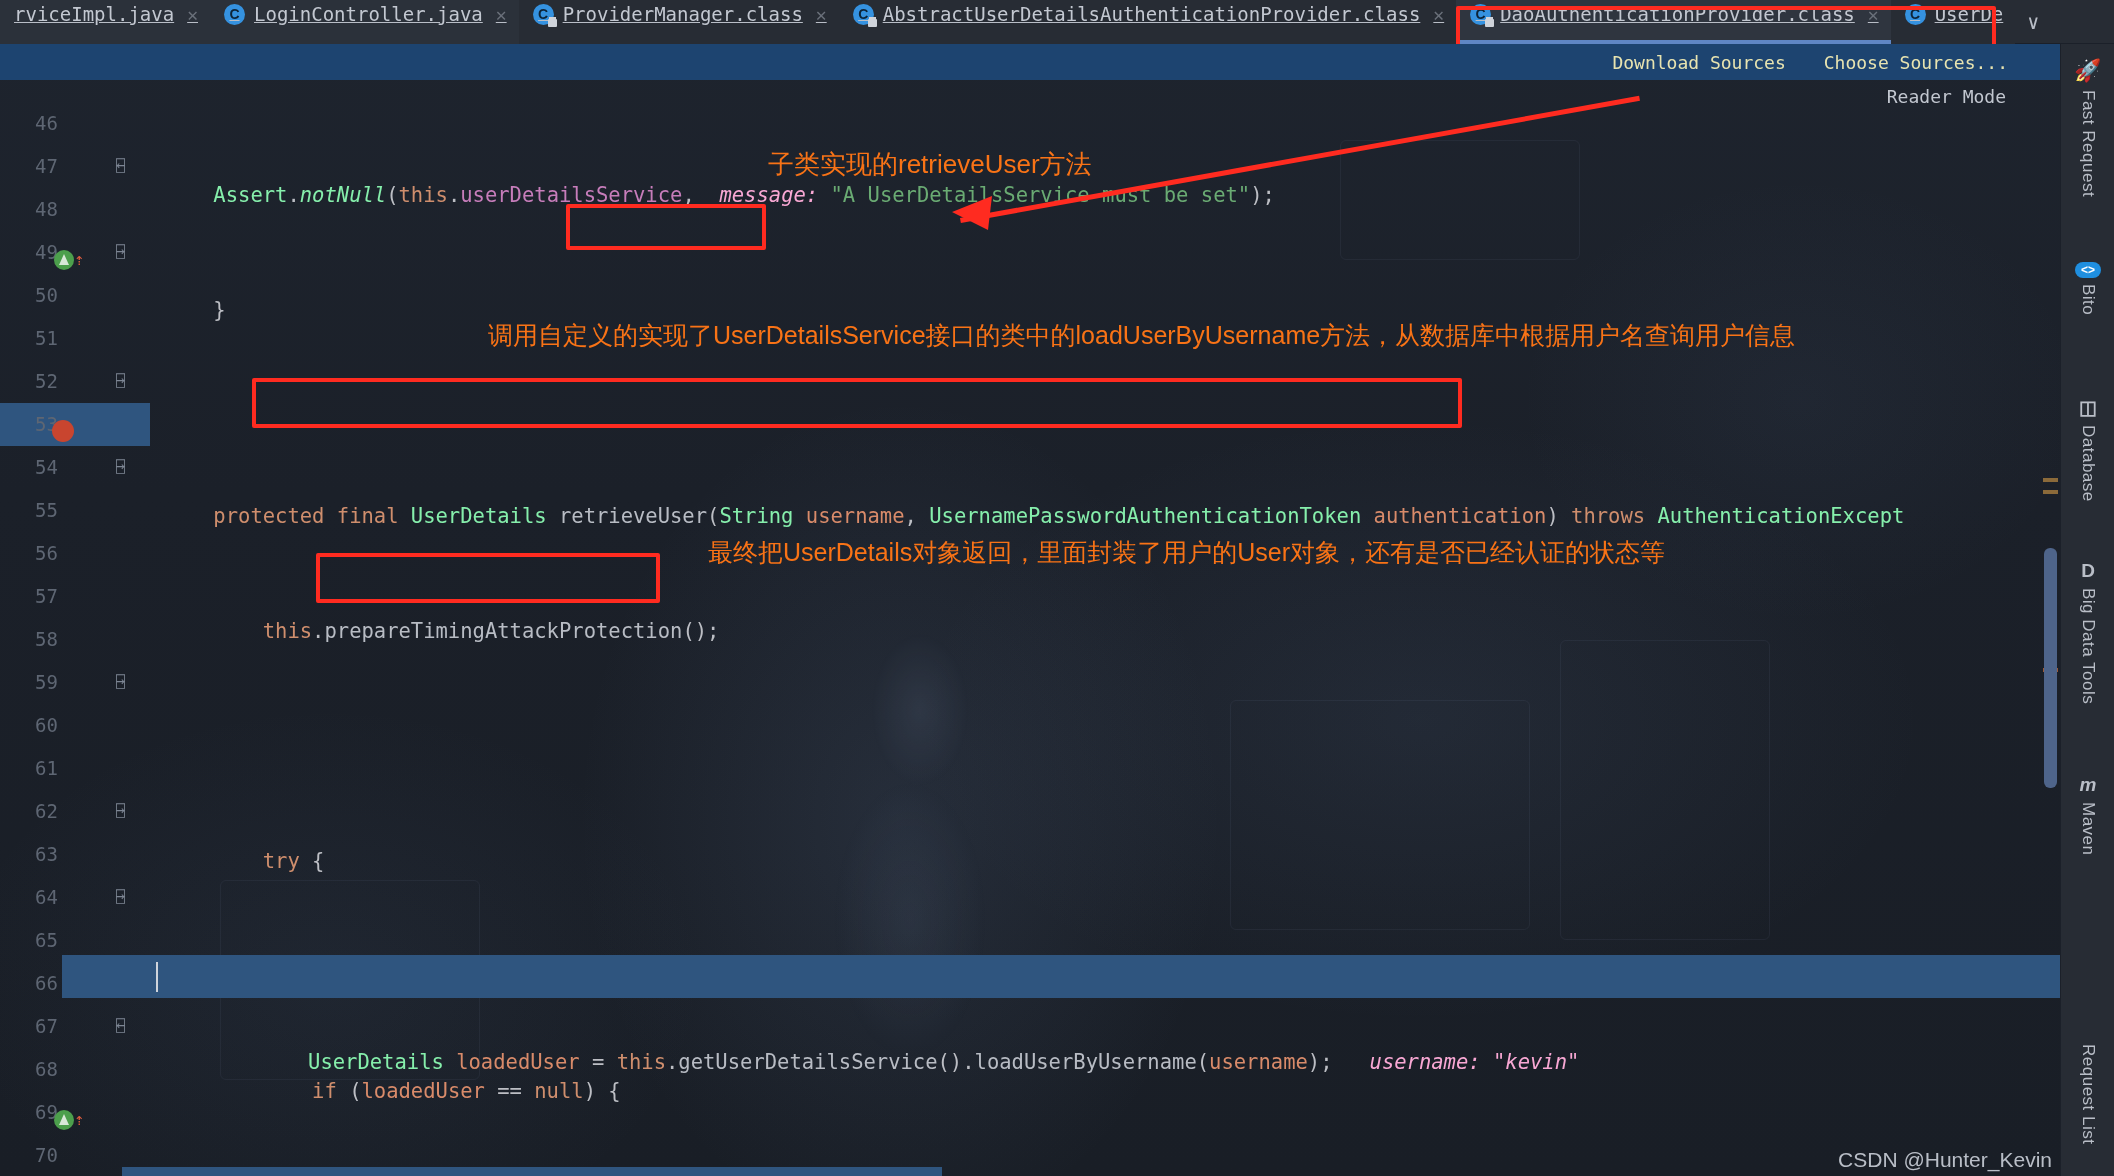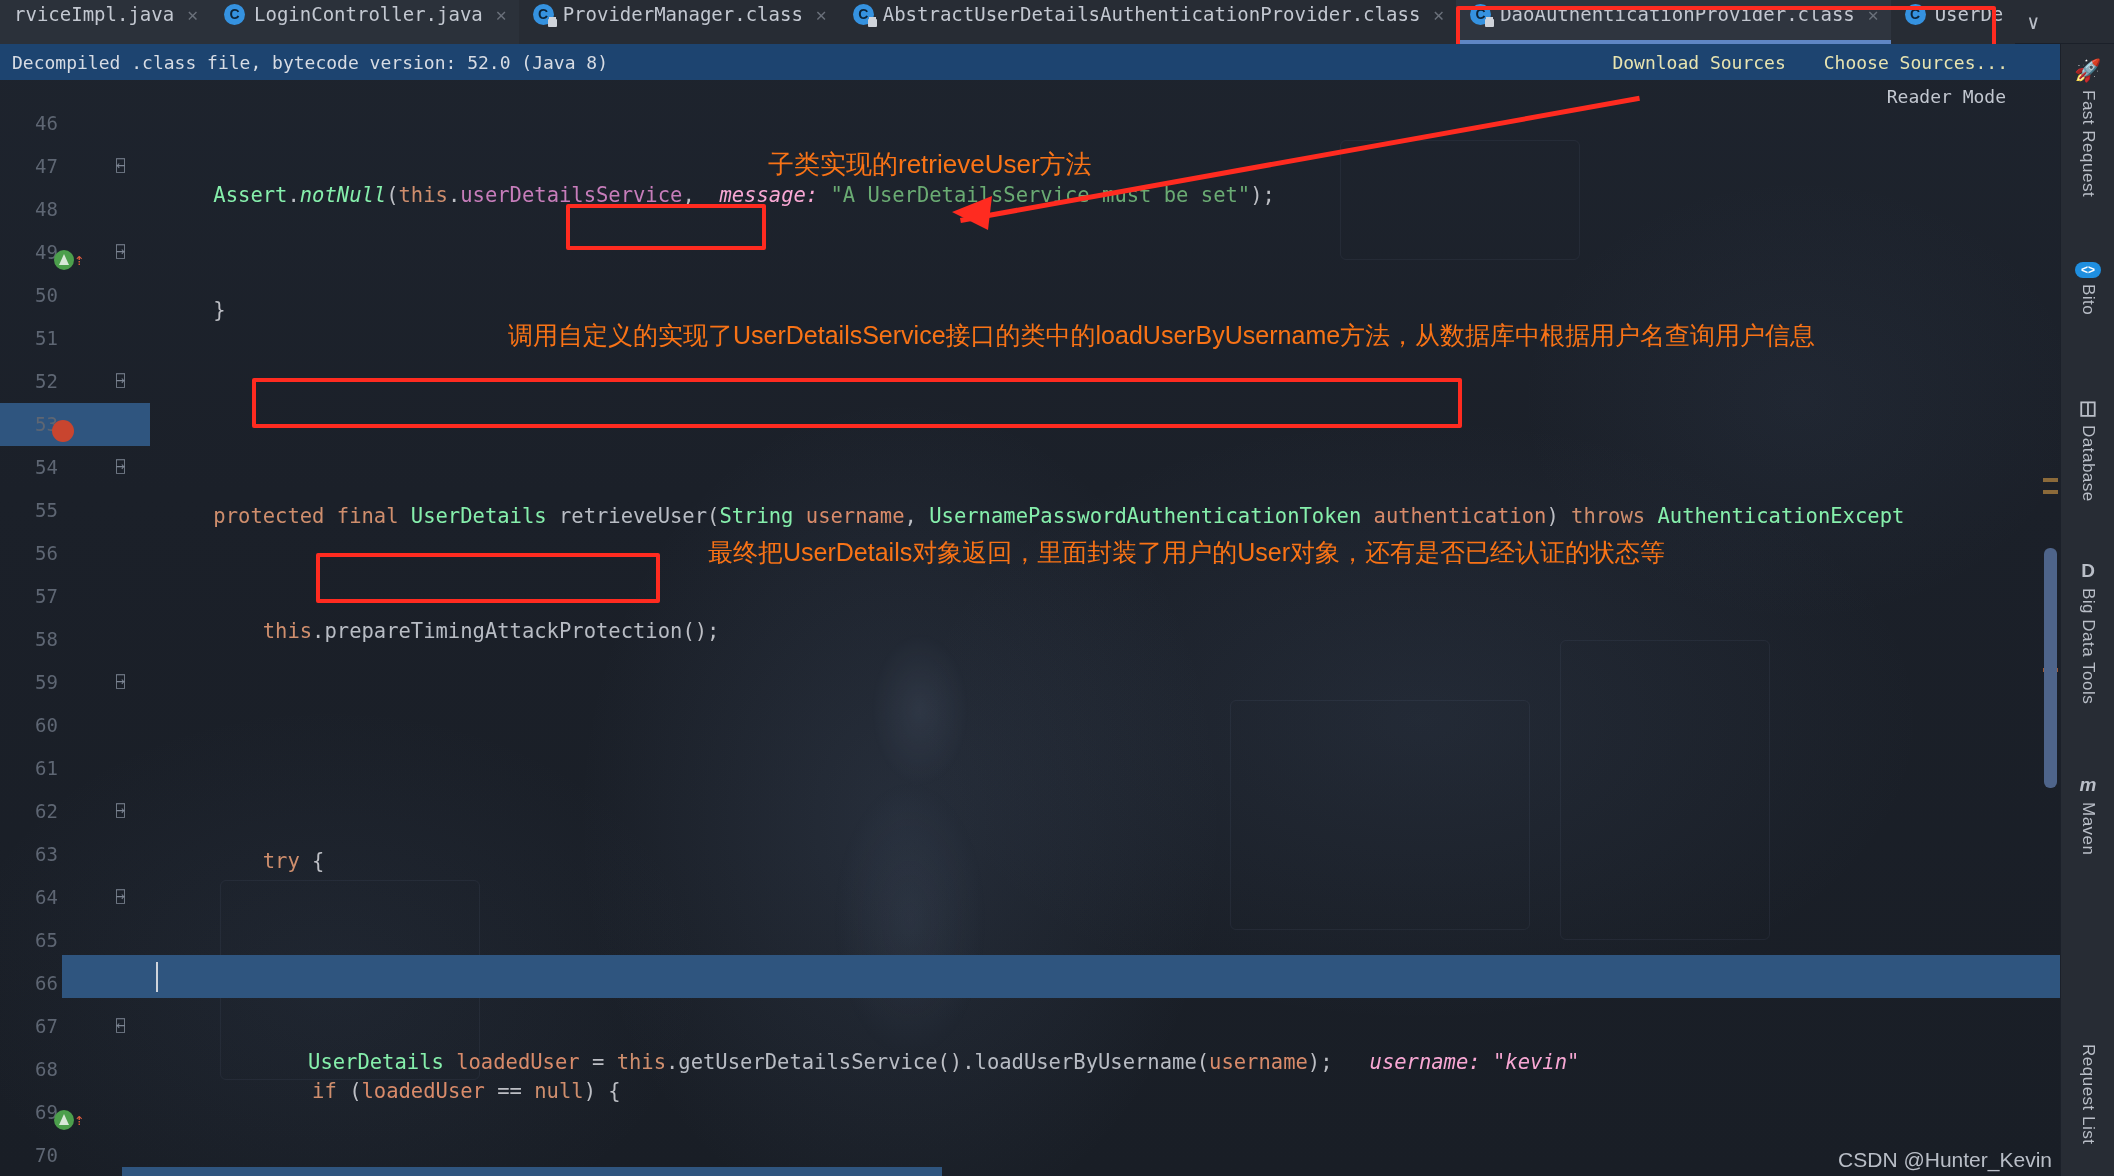--- a/index.html
+++ b/index.html
@@ -47,20 +47,21 @@
   }
   .tab {
     display:flex; align-items:center; gap:9px;
     padding:0 12px 16px 14px;
     height:44px;
     color:#b9bec7; font-size:19px;
     white-space:nowrap;
     position:relative;
     background:#272c34;
     cursor:pointer;
+    text-decoration:underline;
   }
   .tab.filetab { background:#2b313a; }
   .tab.inactive-dark { background:#272c34; }
   .tab.active {
     background:#2f353f;
   }
   .tab.active:after {
     content:""; position:absolute; left:0; right:0; bottom:0; height:4px;
     background:#5f86c4;
   }
@@ -254,21 +255,20 @@
       <span class="tname">UserDe</span>
     </div>
 
     <div class="tab-overflow">∨</div>
     <div class="tab-spacer"></div>
   </div>
 
   <div class="tab-hl" style="left:1456px; top:6px; width:540px; height:54px;"></div>
 
   <div class="notice">
-    <span>Decompiled .class file, bytecode version: 52.0 (Java 8)</span>
     <span class="links">
       <span class="lnk">Download Sources</span>
       <span class="lnk">Choose Sources...</span>
     </span>
   </div>
 
   <div class="readerbar">
     <span>Reader Mode</span>
   </div>
 
@@ -372,21 +372,21 @@
 
   <div class="rline" style="left:960px; top:218px; width:690px; height:5px; transform:rotate(-10.2deg);"></div>
   <div class="rarrow" style="left:952px; top:196px;">
     <svg width="46" height="38" viewBox="0 0 46 38">
         <polygon points="0,16 40,0 36,34" fill="#ff2b20"></polygon>
       </svg>
   </div>
 
   <div class="anno" style="left:768px; top:147px; font-size:26px;">子类实现的retrieveUser方法</div>
 
-  <div class="anno" style="left:508px; top:319px; font-size:25px;">调用自定义的实现了UserDetailsService接口的类中的loadUserByUsername方法，从数据库中根据用户名查询用户信息</div>
+  <div class="anno" style="left:488px; top:319px; font-size:25px;">调用自定义的实现了UserDetailsService接口的类中的loadUserByUsername方法，从数据库中根据用户名查询用户信息</div>
 
   <div class="rbox" style="left:252px; top:378px; width:1210px; height:50px;"></div>
 
   <div class="rbox" style="left:316px; top:553px; width:344px; height:50px;"></div>
 
   <div class="anno" style="left:708px; top:536px; font-size:25px;">最终把UserDetails对象返回，里面封装了用户的User对象，还有是否已经认证的状态等</div>
 
   <div class="scrollcol">
     <div class="smark" style="top:370px;background:#8b6a3a;"></div>
     <div class="smark" style="top:382px;background:#8b6a3a;"></div>

